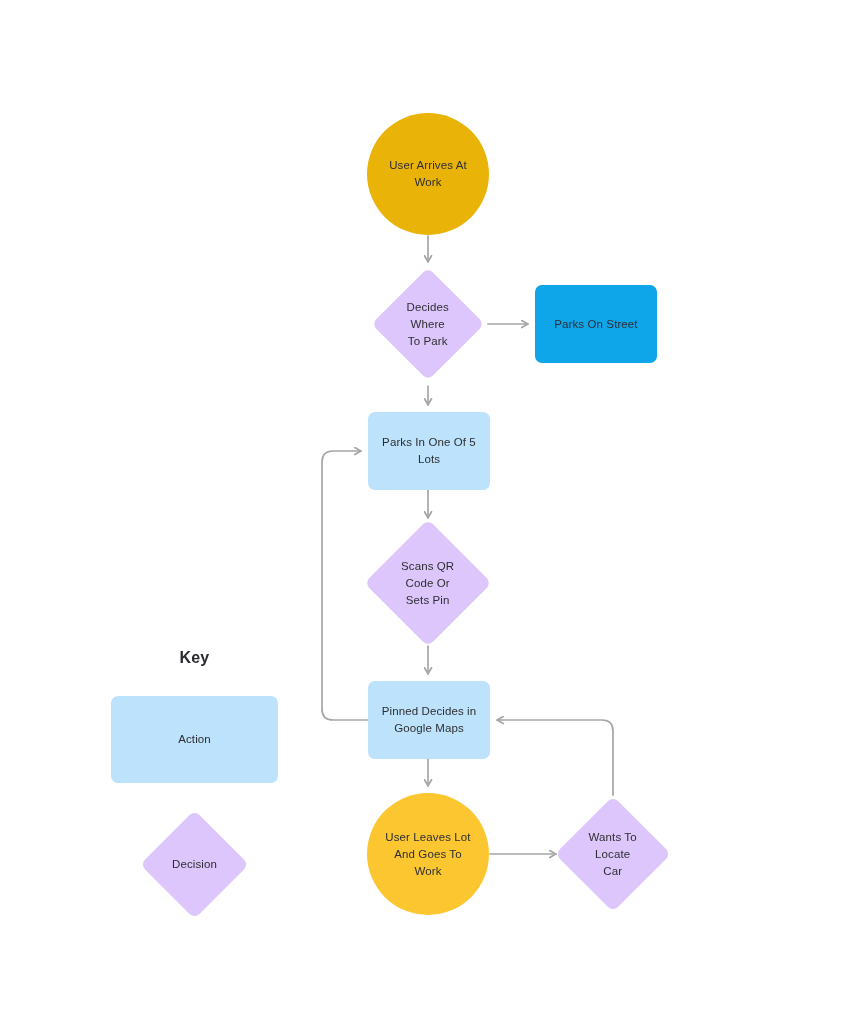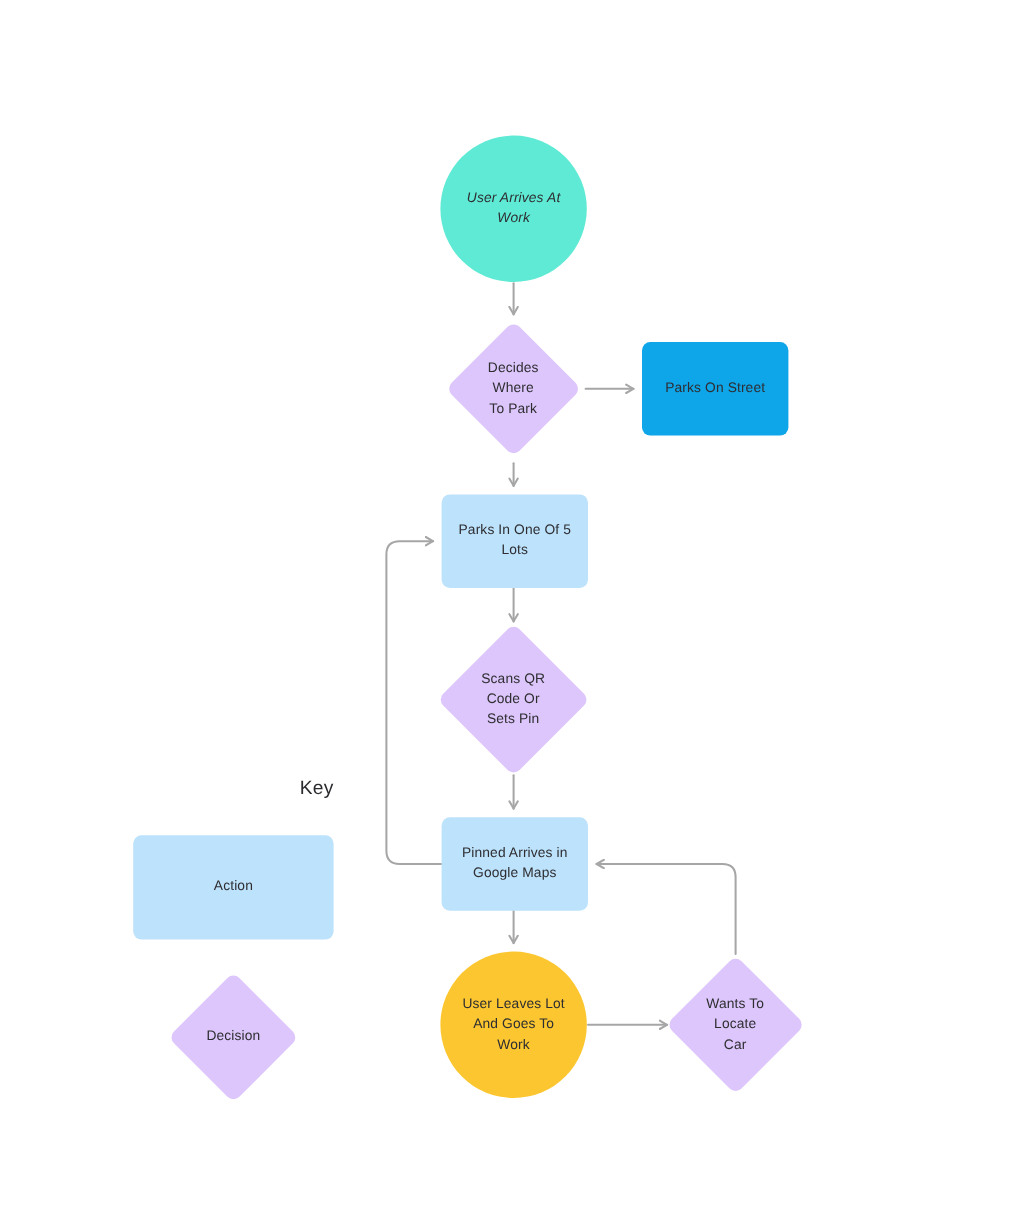--- a/index.html
+++ b/index.html
@@ -71,23 +71,23 @@
 
   
   #key-block {
     position: absolute;
   }
   #key-title {
     position: absolute;
     left: 111px;
     top: 649px;
     width: 167px;
-    text-align: right;
+    text-align: center;
     font-size: 16px;
-    font-weight: normal;
+    font-weight: bold;
     color: #2b2b2f;
     letter-spacing: 0.2px;
   }
 </style>
 </head>
 <body>
 
 <div id="canvas">
 
   <svg id="edges" viewBox="0 0 857 1024" width="857" height="1024">
@@ -111,21 +111,21 @@
       <path d="M428,759 L428,786" marker-end="url(#arrowhead)"></path>
 
       <path d="M490,854 L556,854" marker-end="url(#arrowhead)"></path>
 
       <path d="M613,795 L613,731 Q613,720 602,720 L497,720" marker-end="url(#arrowhead)"></path>
 
       <path d="M368,720 L333,720 Q322,720 322,709 L322,462 Q322,451 333,451 L361,451" marker-end="url(#arrowhead)"></path>
     </g>
   </svg>
 
-  <div class="node terminal" style="left:367px; top:113px; width:122px; height:122px; background:#5eead4;font-style:italic;">
+  <div class="node terminal" style="left:367px; top:113px; width:122px; height:122px; background:#eab308;">
     <span class="label">User Arrives At
 Work</span>
   </div>
 
   <div class="node decision" style="left:388px; top:284px; width:80px; height:80px; background:#ddc6fb;">
     <span class="label">Decides
 Where
 To Park</span>
   </div>
 
@@ -138,21 +138,21 @@
 Lots</span>
   </div>
 
   <div class="node decision" style="left:383px; top:538px; width:90px; height:90px; background:#ddc6fb;">
     <span class="label">Scans QR
 Code Or
 Sets Pin</span>
   </div>
 
   <div class="node action" style="left:368px; top:681px; width:122px; height:78px; background:#bde2fb;">
-    <span class="label">Pinned Arrives in
+    <span class="label">Pinned Decides in
 Google Maps</span>
   </div>
 
   <div class="node terminal" style="left:367px; top:793px; width:122px; height:122px; background:#fbc62f;align-items:center;">
     <span class="label">User Leaves Lot
 And Goes To
 Work</span>
   </div>
 
   <div class="node decision" style="left:572px; top:813px; width:82px; height:82px; background:#ddc6fb;">

